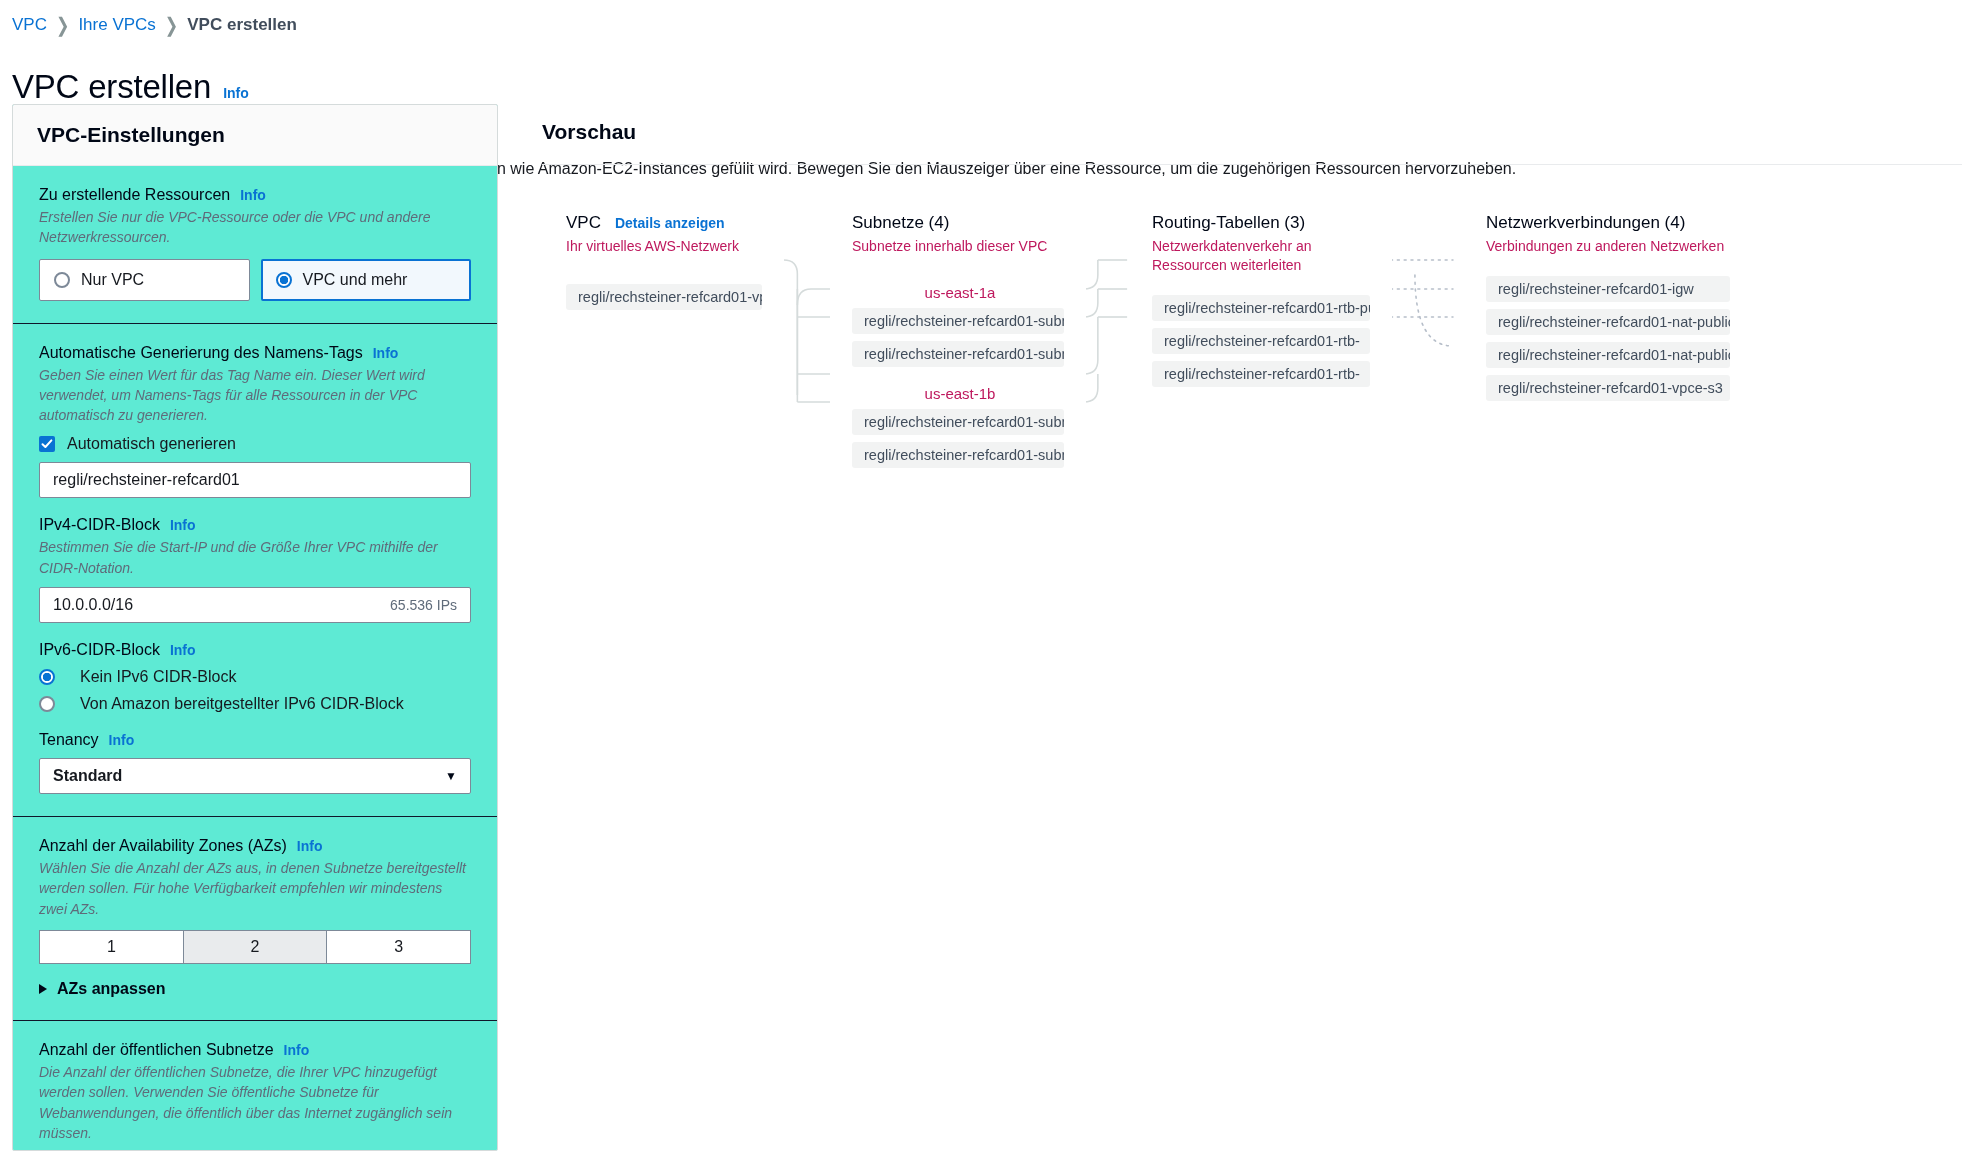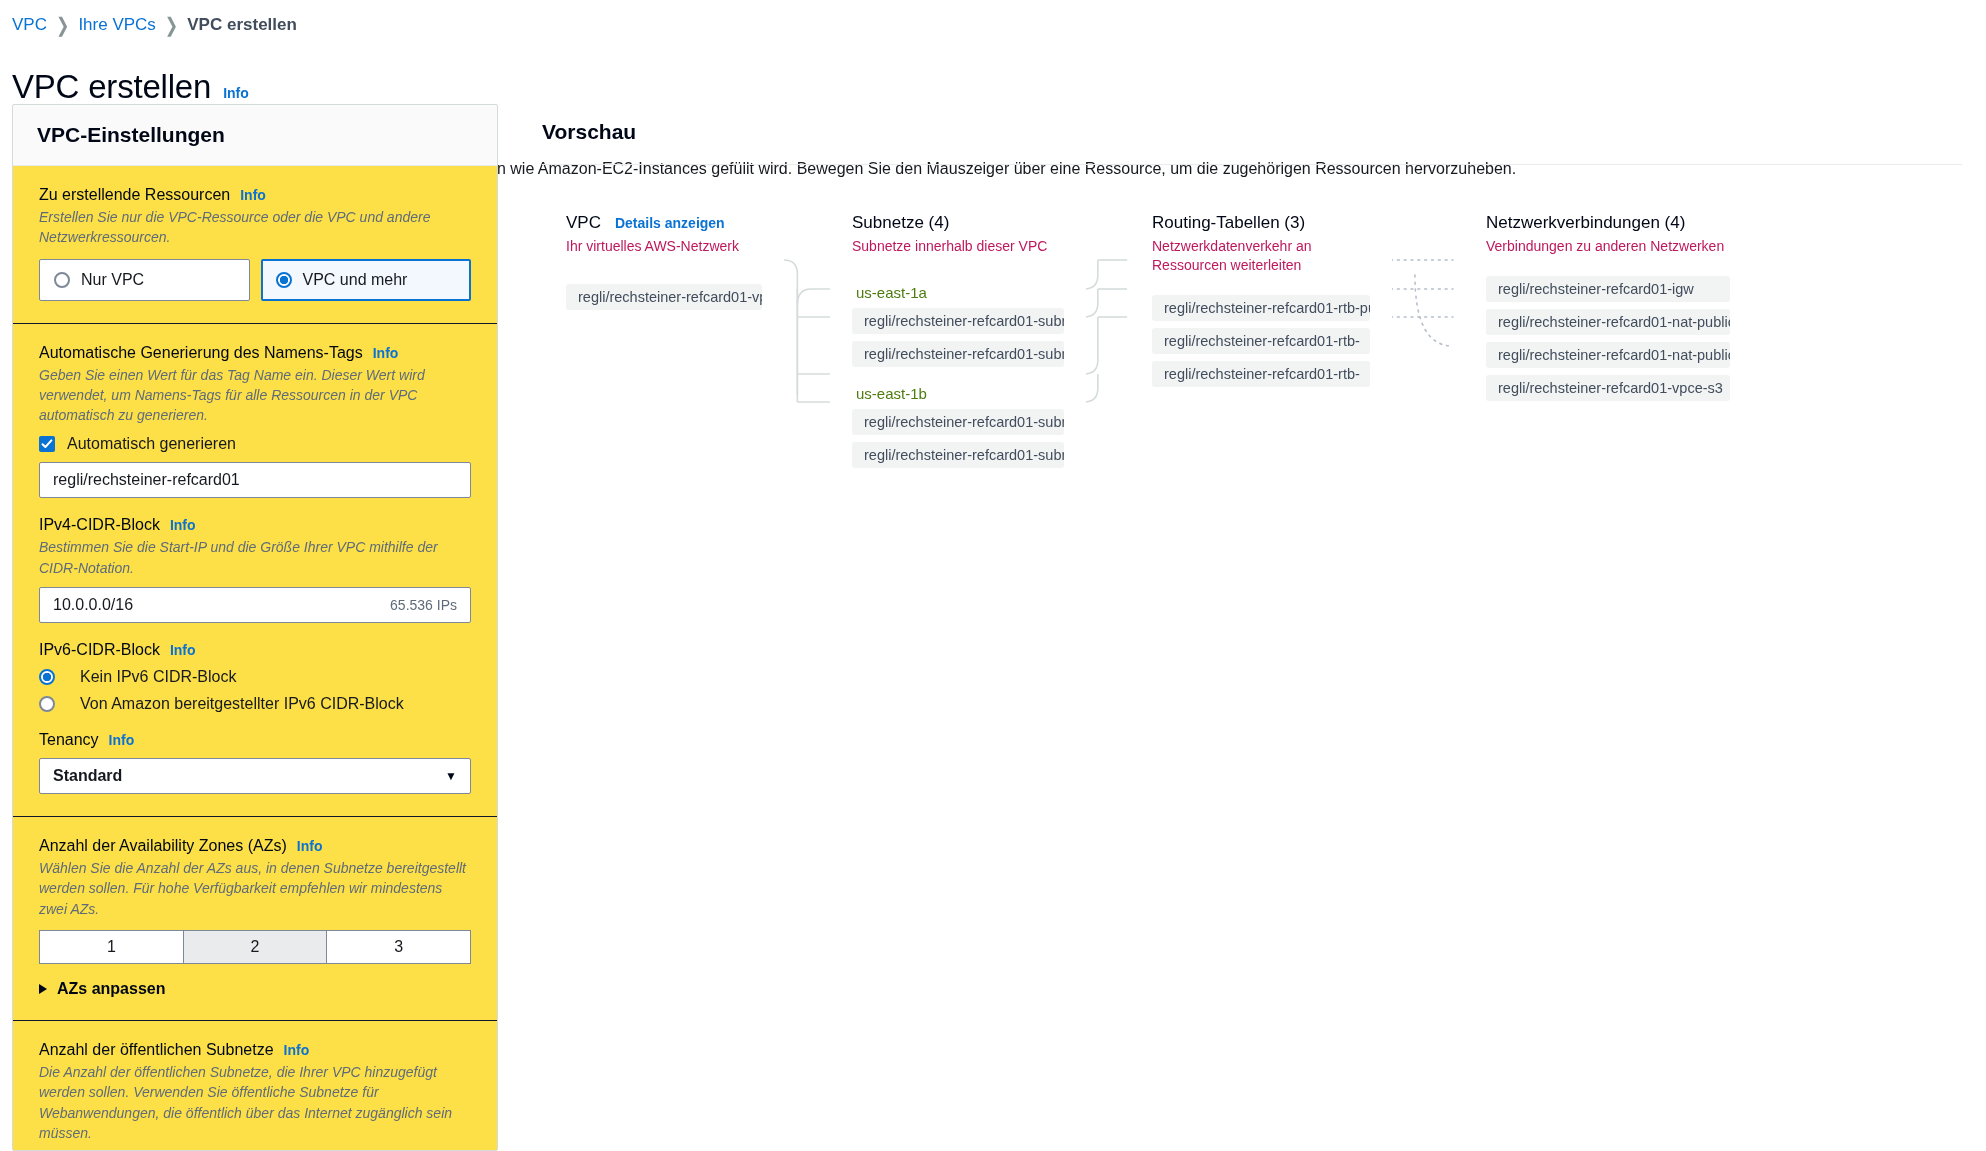--- a/index.html
+++ b/index.html
@@ -45,21 +45,21 @@
     position: absolute;
     top: 104px; left: 0;
     width: 1986px; height: 1047px;
     display: flex;
   }
 
   
   .settings-card {
     width: 486px;
     margin-left: 12px;
-    background: #fde047;
+    background: #5eead4;
     border: 1px solid #d5dbdb;
     border-radius: 2px;
     height: 1047px;
     overflow: hidden;
   }
   .card-header {
     padding: 18px 24px 18px 24px;
     border-bottom: 1px solid #e9ebed;
     background: #fafafa;
   }
@@ -187,21 +187,21 @@
   .group {
     position: absolute;
     background: #ffffff;
     border-radius: 14px;
     padding: 22px 22px 22px 22px;
   }
   .group-title { font-size: 17px; color: #000716; display:flex; align-items:baseline; gap: 14px;}
   .group-sub { font-size: 14px; color: #be185d; margin-top: 4px; line-height: 1.35; }
   .group-body { margin-top: 28px; }
 
-  .az-label { font-size: 15px; color: #4d7c0f; margin: 0 0 7px 4px; }
+  .az-label { font-size: 15px; color: #be185d; margin: 0 0 7px 4px; text-align: center; }
   .az-label.second { margin-top: 18px; }
 
   .chip {
     background: #f2f3f3;
     border-radius: 3px;
     height: 26px;
     display: flex; align-items: center;
     padding: 0 12px;
     font-size: 14.5px;
     color: #414d5c;

